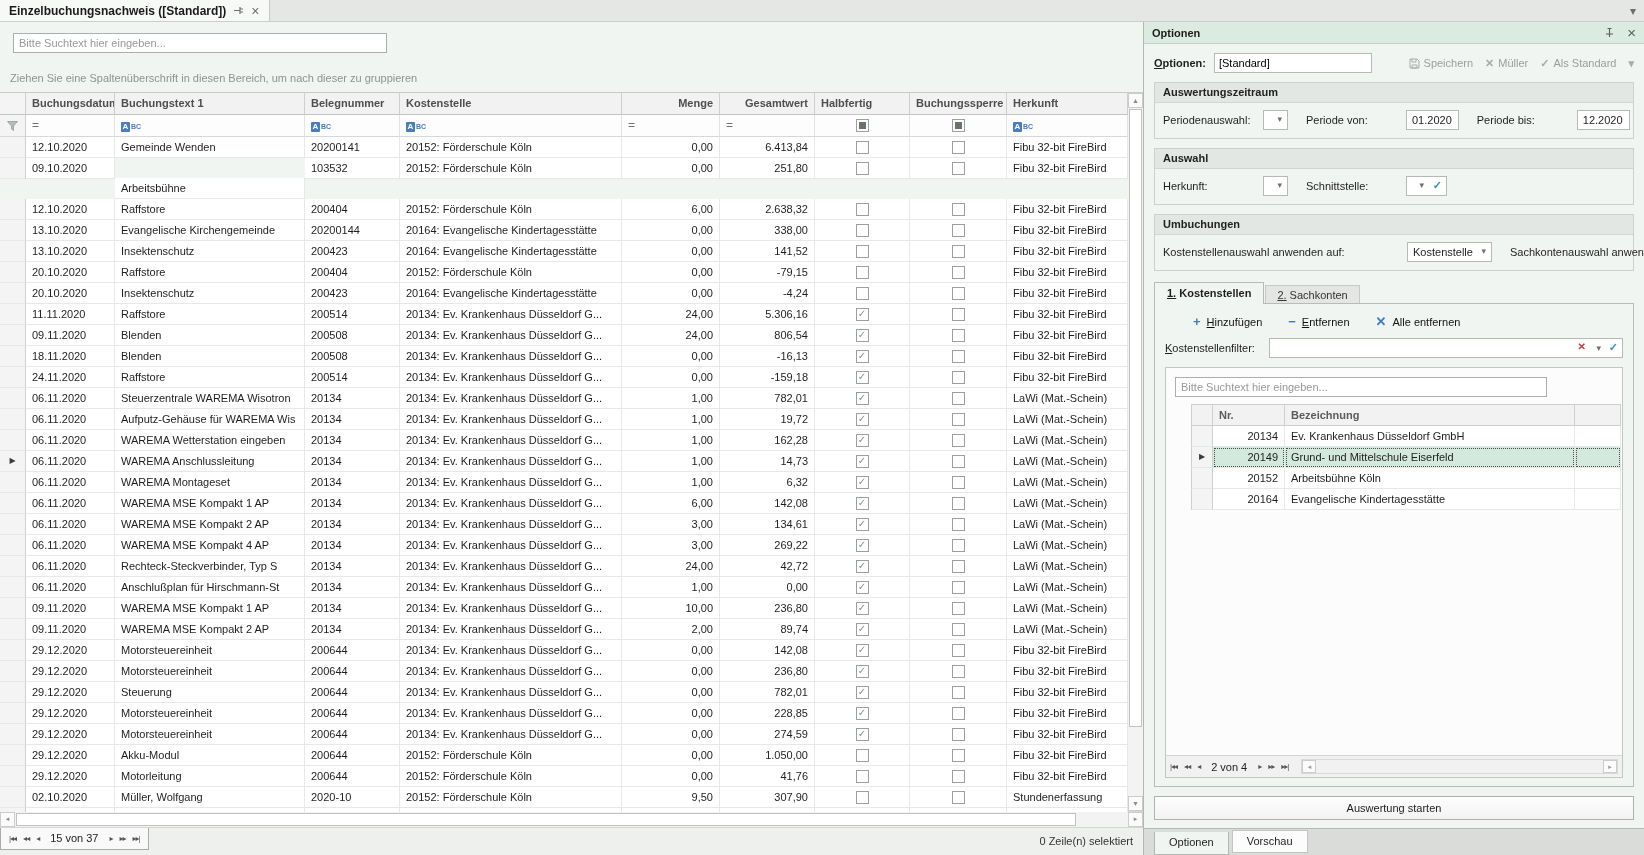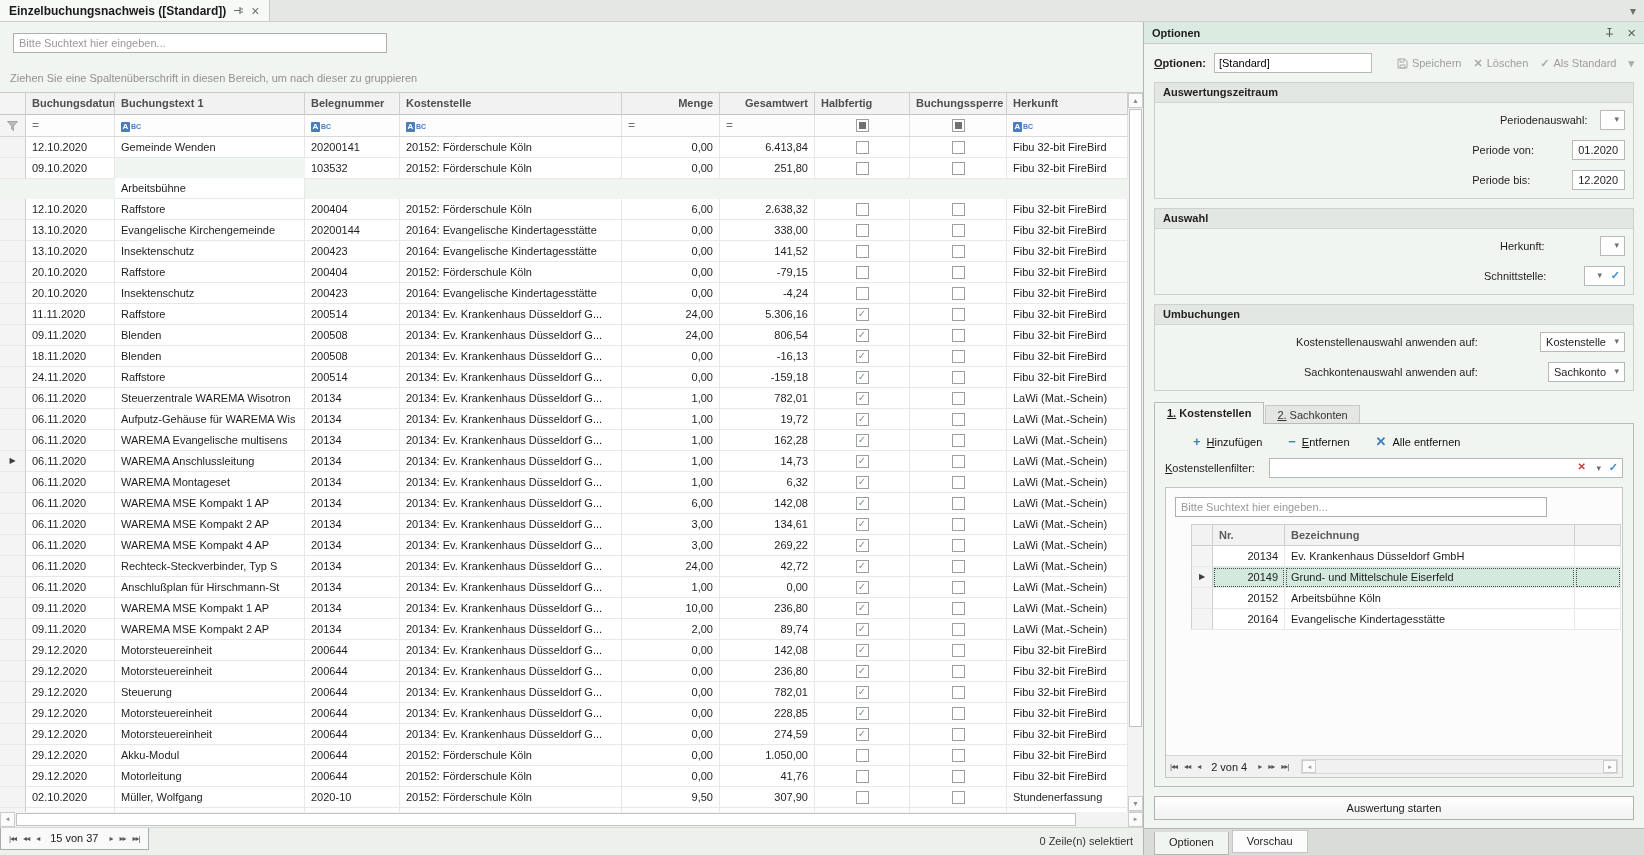--- a/index.html
+++ b/index.html
@@ -69,21 +69,21 @@
   .opt-row { display:flex; align-items:center; gap:8px; }
   .opt-label { font-weight:bold; }
   .u-first::first-letter { text-decoration:underline; }
   .opt-input { width:158px; height:20px; border:1px solid #b5bab5; background:#fff; font-family:inherit; font-size:11px; padding:0 4px; }
   .opt-actions { flex:1; display:flex; justify-content:flex-end; align-items:center; gap:12px; color:#9b9e9b; }
   .dis-btn { display:flex; align-items:center; gap:4px; color:#9b9e9b; font-size:11px; }
   .dis-ico { font-size:11px; font-weight:bold; color:#a9aca9; }
 
   .groupbox { border:1px solid #ccd1cc; }
   .groupbox-title { background:#e3e7e3; border-bottom:1px solid #d2d6d2; font-weight:bold; color:#222; padding:3px 8px; height:20px; }
-  .groupbox-body { padding:7px 8px 8px 8px; display:flex; flex-direction:column; gap:10px;align-items:flex-end; }
+  .groupbox-body { padding:7px 8px 8px 8px; display:flex; flex-direction:row; gap:18px; }
   .field-row { display:flex; align-items:center; height:20px; }
   .field-label { width:100px; flex-shrink:0; }
   .field-label-wide { width:244px; flex-shrink:0; }
   .combo { flex:1; height:20px; background:#fff; border:1px solid #b5bab5; position:relative; display:flex; align-items:center; padding:0 18px 0 5px; }
   .combo.ralign { justify-content:flex-end; padding-right:6px; }
   .combo .dd { position:absolute; right:5px; top:3px; color:#707070; font-size:9px; }
   .combo .chk { position:absolute; right:4px; top:2px; color:#3e8fd0; font-size:11px; font-weight:bold; }
   .combo.haschk { padding-right:34px; }
   .combo.haschk .dd { right:22px; }
 
@@ -408,21 +408,21 @@
                   <span class="cb">✓</span>
                 </div>
                 <div class="gd-cell al-c" style="width: 97px; flex: 0 0 97px;">
                   <span class="cb"></span>
                 </div>
                 <div class="gd-cell" style="width: 121px; flex: 0 0 121px;">LaWi (Mat.-Schein)</div>
               </div>
               <div class="grid-row">
                 <div class="gd-cell ind" style="width: 26px; flex: 0 0 26px;"></div>
                 <div class="gd-cell" style="width: 89px; flex: 0 0 89px;">06.11.2020</div>
-                <div class="gd-cell" style="width: 190px; flex: 0 0 190px;">WAREMA Evangelische multisens</div>
+                <div class="gd-cell" style="width: 190px; flex: 0 0 190px;">WAREMA Wetterstation eingeben</div>
                 <div class="gd-cell" style="width: 95px; flex: 0 0 95px;">20134</div>
                 <div class="gd-cell" style="width: 222px; flex: 0 0 222px;">20134: Ev. Krankenhaus Düsseldorf G...</div>
                 <div class="gd-cell al-r" style="width: 98px; flex: 0 0 98px;">1,00</div>
                 <div class="gd-cell al-r" style="width: 95px; flex: 0 0 95px;">162,28</div>
                 <div class="gd-cell al-c" style="width: 95px; flex: 0 0 95px;">
                   <span class="cb">✓</span>
                 </div>
                 <div class="gd-cell al-c" style="width: 97px; flex: 0 0 97px;">
                   <span class="cb"></span>
                 </div>
@@ -766,21 +766,21 @@
           <input class="opt-input" value="[Standard]" style="">
           <div class="opt-actions">
             <span class="dis-btn">
               <svg width="11" height="11" viewBox="0 0 11 11">
                   <path d="M1 1 h7 l2 2 v7 h-9 z M3 1 v3 h4 v-3 M3 7 h5 v3 h-5 z" stroke="#a9aca9" fill="none" stroke-width="1"></path>
                 </svg>
               <span>Speichern</span>
             </span>
             <span class="dis-btn">
               <span class="dis-ico">✕</span>
-              <span>Löschen</span>
+              <span>Müller</span>
             </span>
             <span class="dis-btn">
               <span class="dis-ico">✓</span>
               <span>Als Standard</span>
             </span>
             <span class="dis-ico">▾</span>
           </div>
         </div>
 
         <div class="groupbox">

